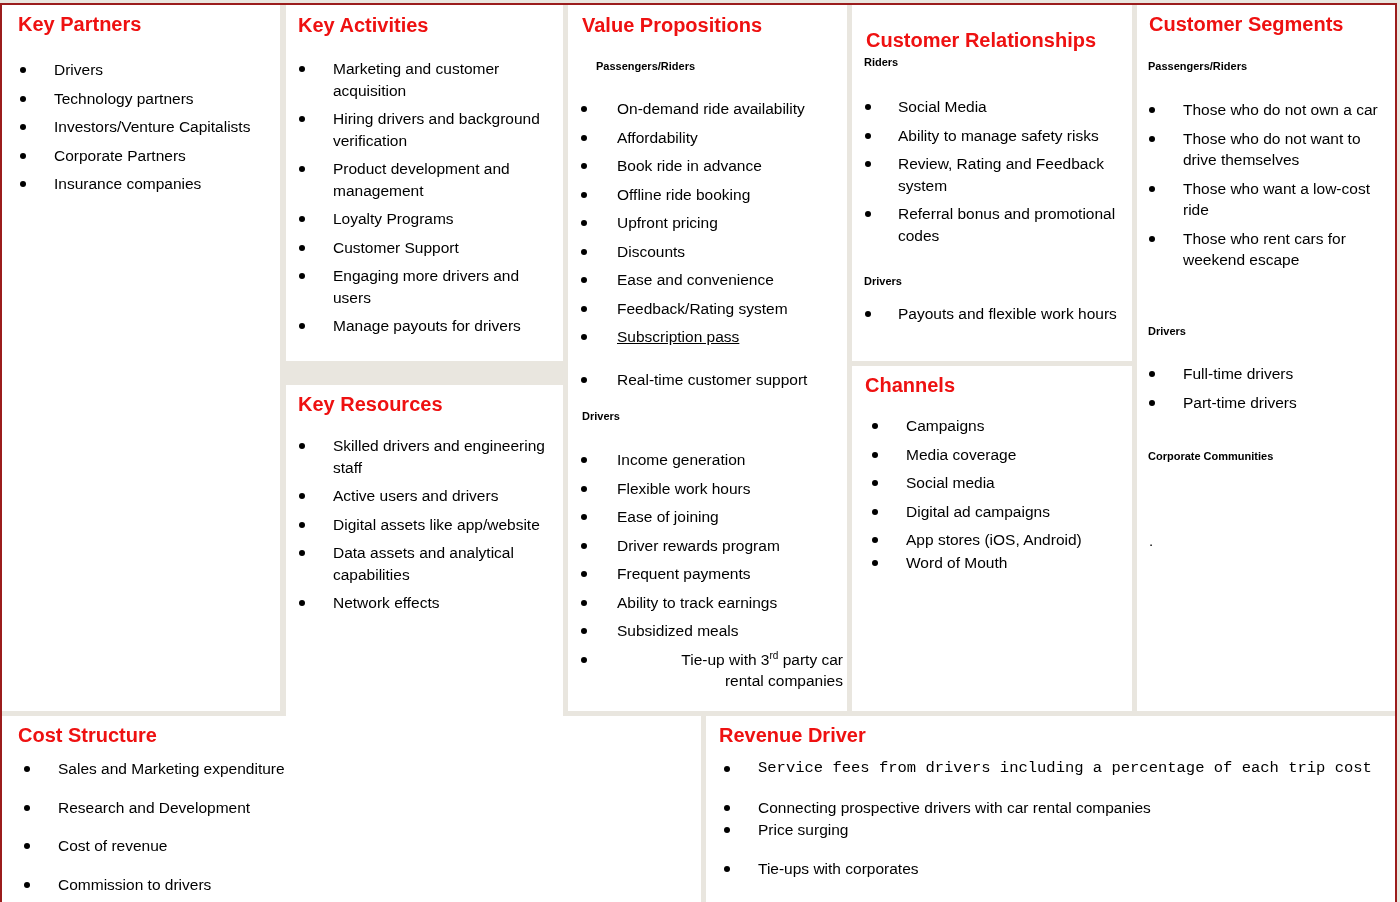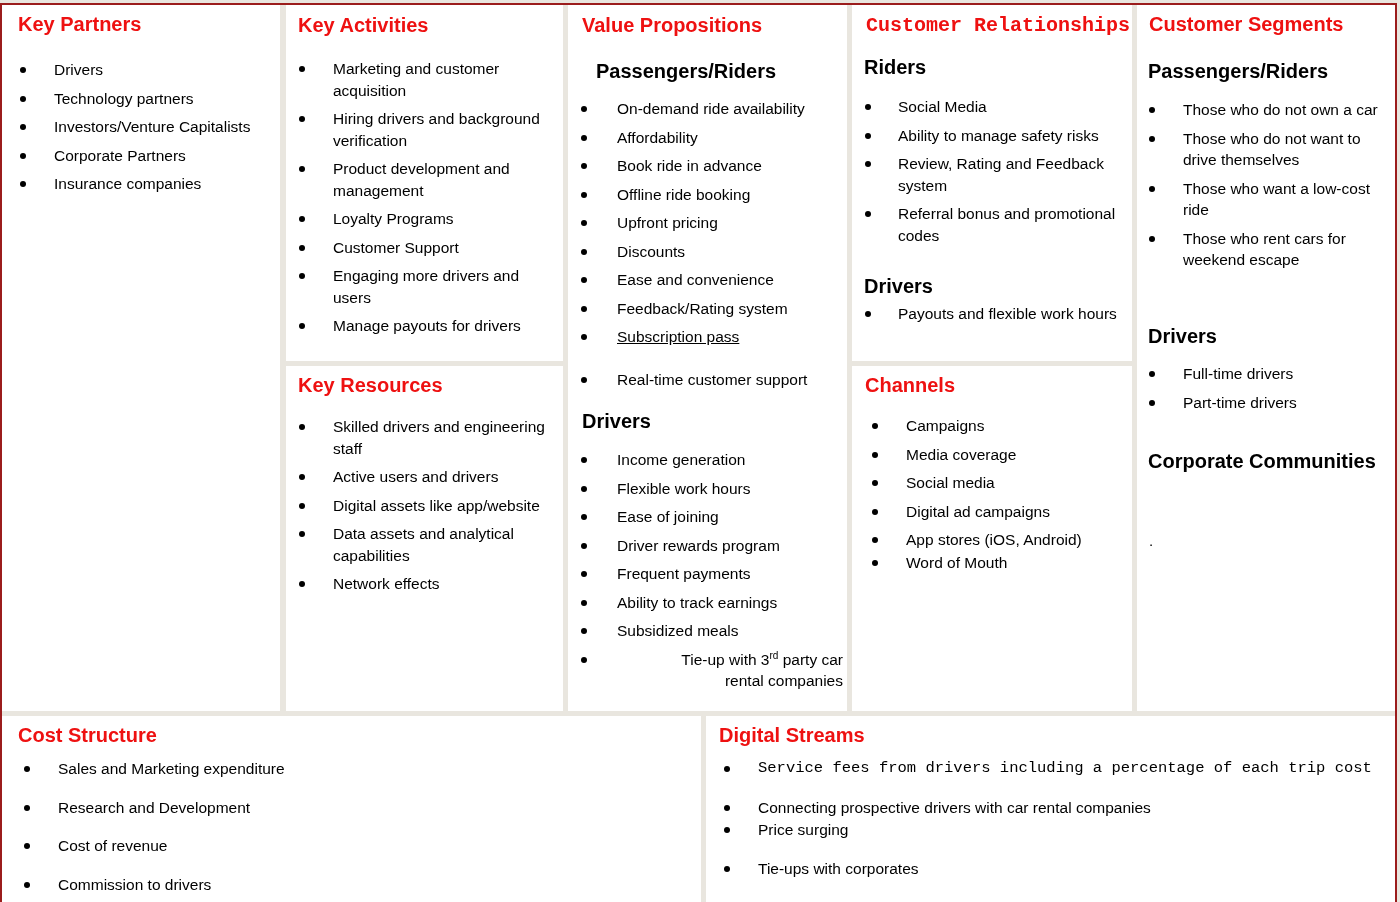--- a/index.html
+++ b/index.html
@@ -21,21 +21,21 @@
   }
   .cell {
     position: absolute; background: #fff; box-sizing: border-box;
     overflow: hidden;
   }
   .title {
     color: #ee1111; font-weight: bold; font-size: 20px;
     position: absolute; white-space: nowrap;
   }
   .sub {
-    font-weight: bold; font-size: 20px; position: absolute; white-space: nowrap;
+    font-weight: bold; font-size: 11px; position: absolute; white-space: nowrap;
   }
   ul { list-style: none; margin: 0; padding: 0; position: absolute; }
   li { position: relative; font-size: 15.5px; line-height: 21.5px; }
   li .dot {
     position: absolute; width: 6px; height: 6px; border-radius: 50%; background: #000;
   }
   li .txt { display: block; }
   sup { font-size: 10px; line-height: 0; }
 </style>
 </head>
@@ -96,21 +96,21 @@
           <span class="dot" style="left: 0px; top: 8px;"></span>
           <span class="txt">Engaging more drivers and users</span>
         </li>
         <li style="padding-left: 34px; margin-bottom: 7px;">
           <span class="dot" style="left: 0px; top: 8px;"></span>
           <span class="txt">Manage payouts for drivers</span>
         </li>
       </ul>
   </div>
 
-  <div class="cell" style="left:286px;top:366px;width:277px;height:345px;">
+  <div class="cell" style="left:286px;top:385px;width:277px;height:345px;">
     <div class="title" style="left:12px;top:8px;">Key Resources</div>
     <ul style="left:13px;top:50px;width:255px;">
         <li style="padding-left: 34px; margin-bottom: 7px;">
           <span class="dot" style="left: 0px; top: 8px;"></span>
           <span class="txt">Skilled drivers and engineering staff</span>
         </li>
         <li style="padding-left: 34px; margin-bottom: 7px;">
           <span class="dot" style="left: 0px; top: 8px;"></span>
           <span class="txt">Active users and drivers</span>
         </li>
@@ -205,21 +205,21 @@
           <span class="txt">Subsidized meals</span>
         </li>
         <li style="padding-left: 36px; margin-bottom: 9px; text-align: right;">
           <span class="dot" style="left: 0px; top: 8px;"></span>
           <span class="txt"><span>Tie-up with 3</span><sup>rd</sup><span> party car</span><br><span>rental companies</span></span>
         </li>
       </ul>
   </div>
 
   <div class="cell" style="left:852px;top:5px;width:280px;height:356px;">
-    <div class="title" style="left:14px;top:9px;font-family:Liberation Mono, monospace;">Customer Relationships</div>
+    <div class="title" style="left:14px;top:24px;">Customer Relationships</div>
     <div class="sub" style="left:12px;top:51px;">Riders</div>
     <ul style="left:13px;top:91px;width:262px;">
         <li style="padding-left: 33px; margin-bottom: 7px;">
           <span class="dot" style="left: 0px; top: 8px;"></span>
           <span class="txt">Social Media</span>
         </li>
         <li style="padding-left: 33px; margin-bottom: 7px;">
           <span class="dot" style="left: 0px; top: 8px;"></span>
           <span class="txt">Ability to manage safety risks</span>
         </li>
@@ -323,21 +323,21 @@
           <span class="txt">Cost of revenue</span>
         </li>
         <li style="padding-left: 34px; margin-bottom: 17px;">
           <span class="dot" style="left: 0px; top: 8px;"></span>
           <span class="txt">Commission to drivers</span>
         </li>
       </ul>
   </div>
 
   <div class="cell" style="left:706px;top:716px;width:689px;height:186px;">
-    <div class="title" style="left:13px;top:8px;">Digital Streams</div>
+    <div class="title" style="left:13px;top:8px;">Revenue Driver</div>
     <ul style="left:18px;top:42px;width:660px;">
         <li style="padding-left: 34px; margin-bottom: 17px; font-family: Liberation Mono, monospace;">
           <span class="dot" style="left: 0px; top: 8px;"></span>
           <span class="txt">Service fees from drivers including a percentage of each trip cost</span>
         </li>
         <li style="padding-left: 34px; margin-bottom: 1px;">
           <span class="dot" style="left: 0px; top: 8px;"></span>
           <span class="txt">Connecting prospective drivers with car rental companies</span>
         </li>
         <li style="padding-left: 34px; margin-bottom: 17px;">

